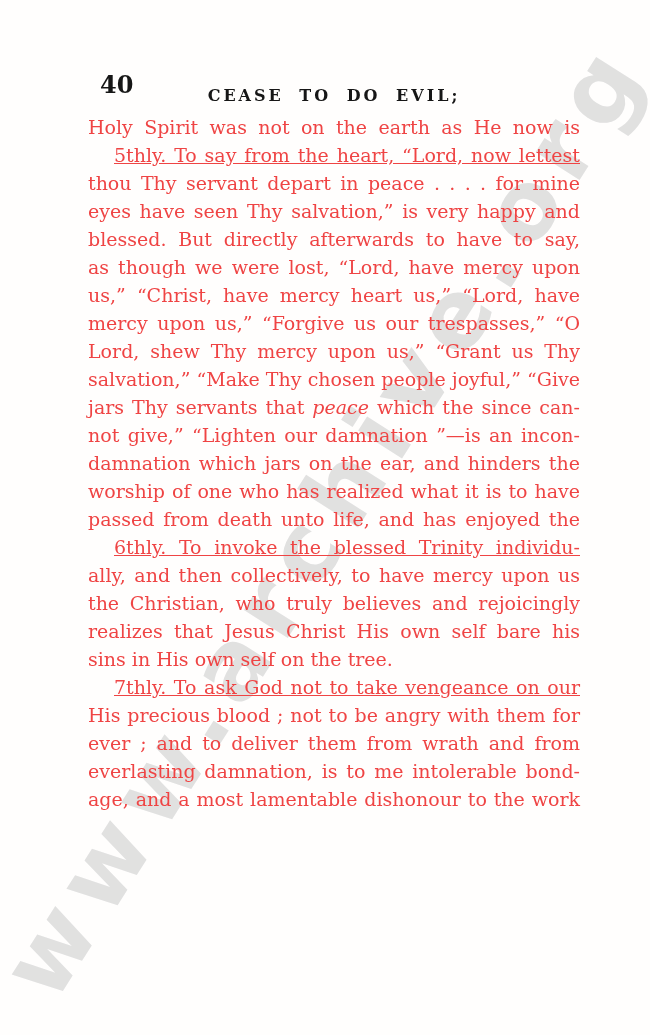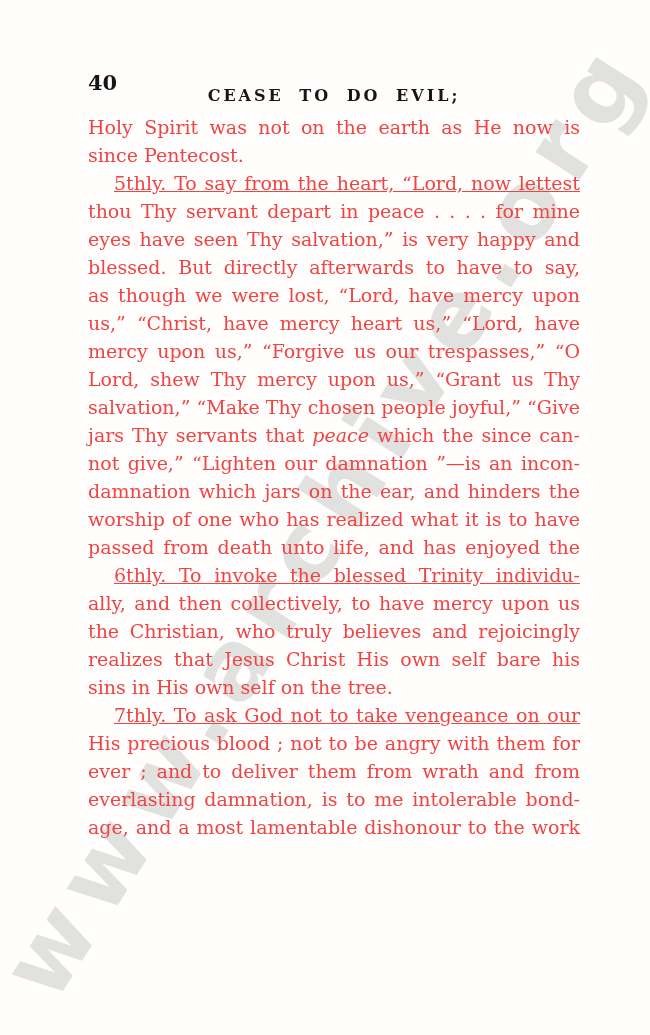--- a/index.html
+++ b/index.html
@@ -23,22 +23,22 @@
     font-size:95px;
     letter-spacing:14px;
     color:#dcdcdc;
     opacity:0.85;
     white-space:nowrap;
     z-index:1;
     user-select:none;
   }
   .pageno{
     position:absolute;
-    left:88px;top:70px;
-    font-size:21px;font-weight:700;
+    left:100px;top:70px;
+    font-size:24px;font-weight:700;
     color:#161616;
     z-index:2;
   }
   .runhead{
     position:absolute;
     left:88px;top:86px;width:492px;
     text-align:center;
     font-size:16px;font-weight:700;
     letter-spacing:3px;
     word-spacing:7px;
@@ -73,21 +73,20 @@
 
 <div class="sheet">
   <div class="watermark">www.archive.org</div>
 
   <div class="pageno">40</div>
 
   <div class="runhead">CEASE TO DO EVIL;</div>
 
   <div class="textblock">
       <div class="line"><span>Holy Spirit was not on the earth as He now is</span></div>
-      <div class="line end"><span>since Pentecost.</span></div>
       <div class="line indent"><span>5thly. To say from the heart, “Lord, now lettest</span></div>
       <div class="line"><span>thou Thy servant depart in peace . . . . for mine</span></div>
       <div class="line"><span>eyes have seen Thy salvation,” is very happy and</span></div>
       <div class="line"><span>blessed. But directly afterwards to have to say,</span></div>
       <div class="line"><span>as though we were lost, “Lord, have mercy upon</span></div>
       <div class="line"><span>us,” “Christ, have mercy heart us,” “Lord, have</span></div>
       <div class="line"><span>mercy upon us,” “Forgive us our trespasses,” “O</span></div>
       <div class="line"><span>Lord, shew Thy mercy upon us,” “Grant us Thy</span></div>
       <div class="line"><span>salvation,” “Make Thy chosen people joyful,” “Give</span></div>
       <div class="line"><span>jars Thy servants that </span><span class="it">peace</span><span> which the since can-</span></div>

